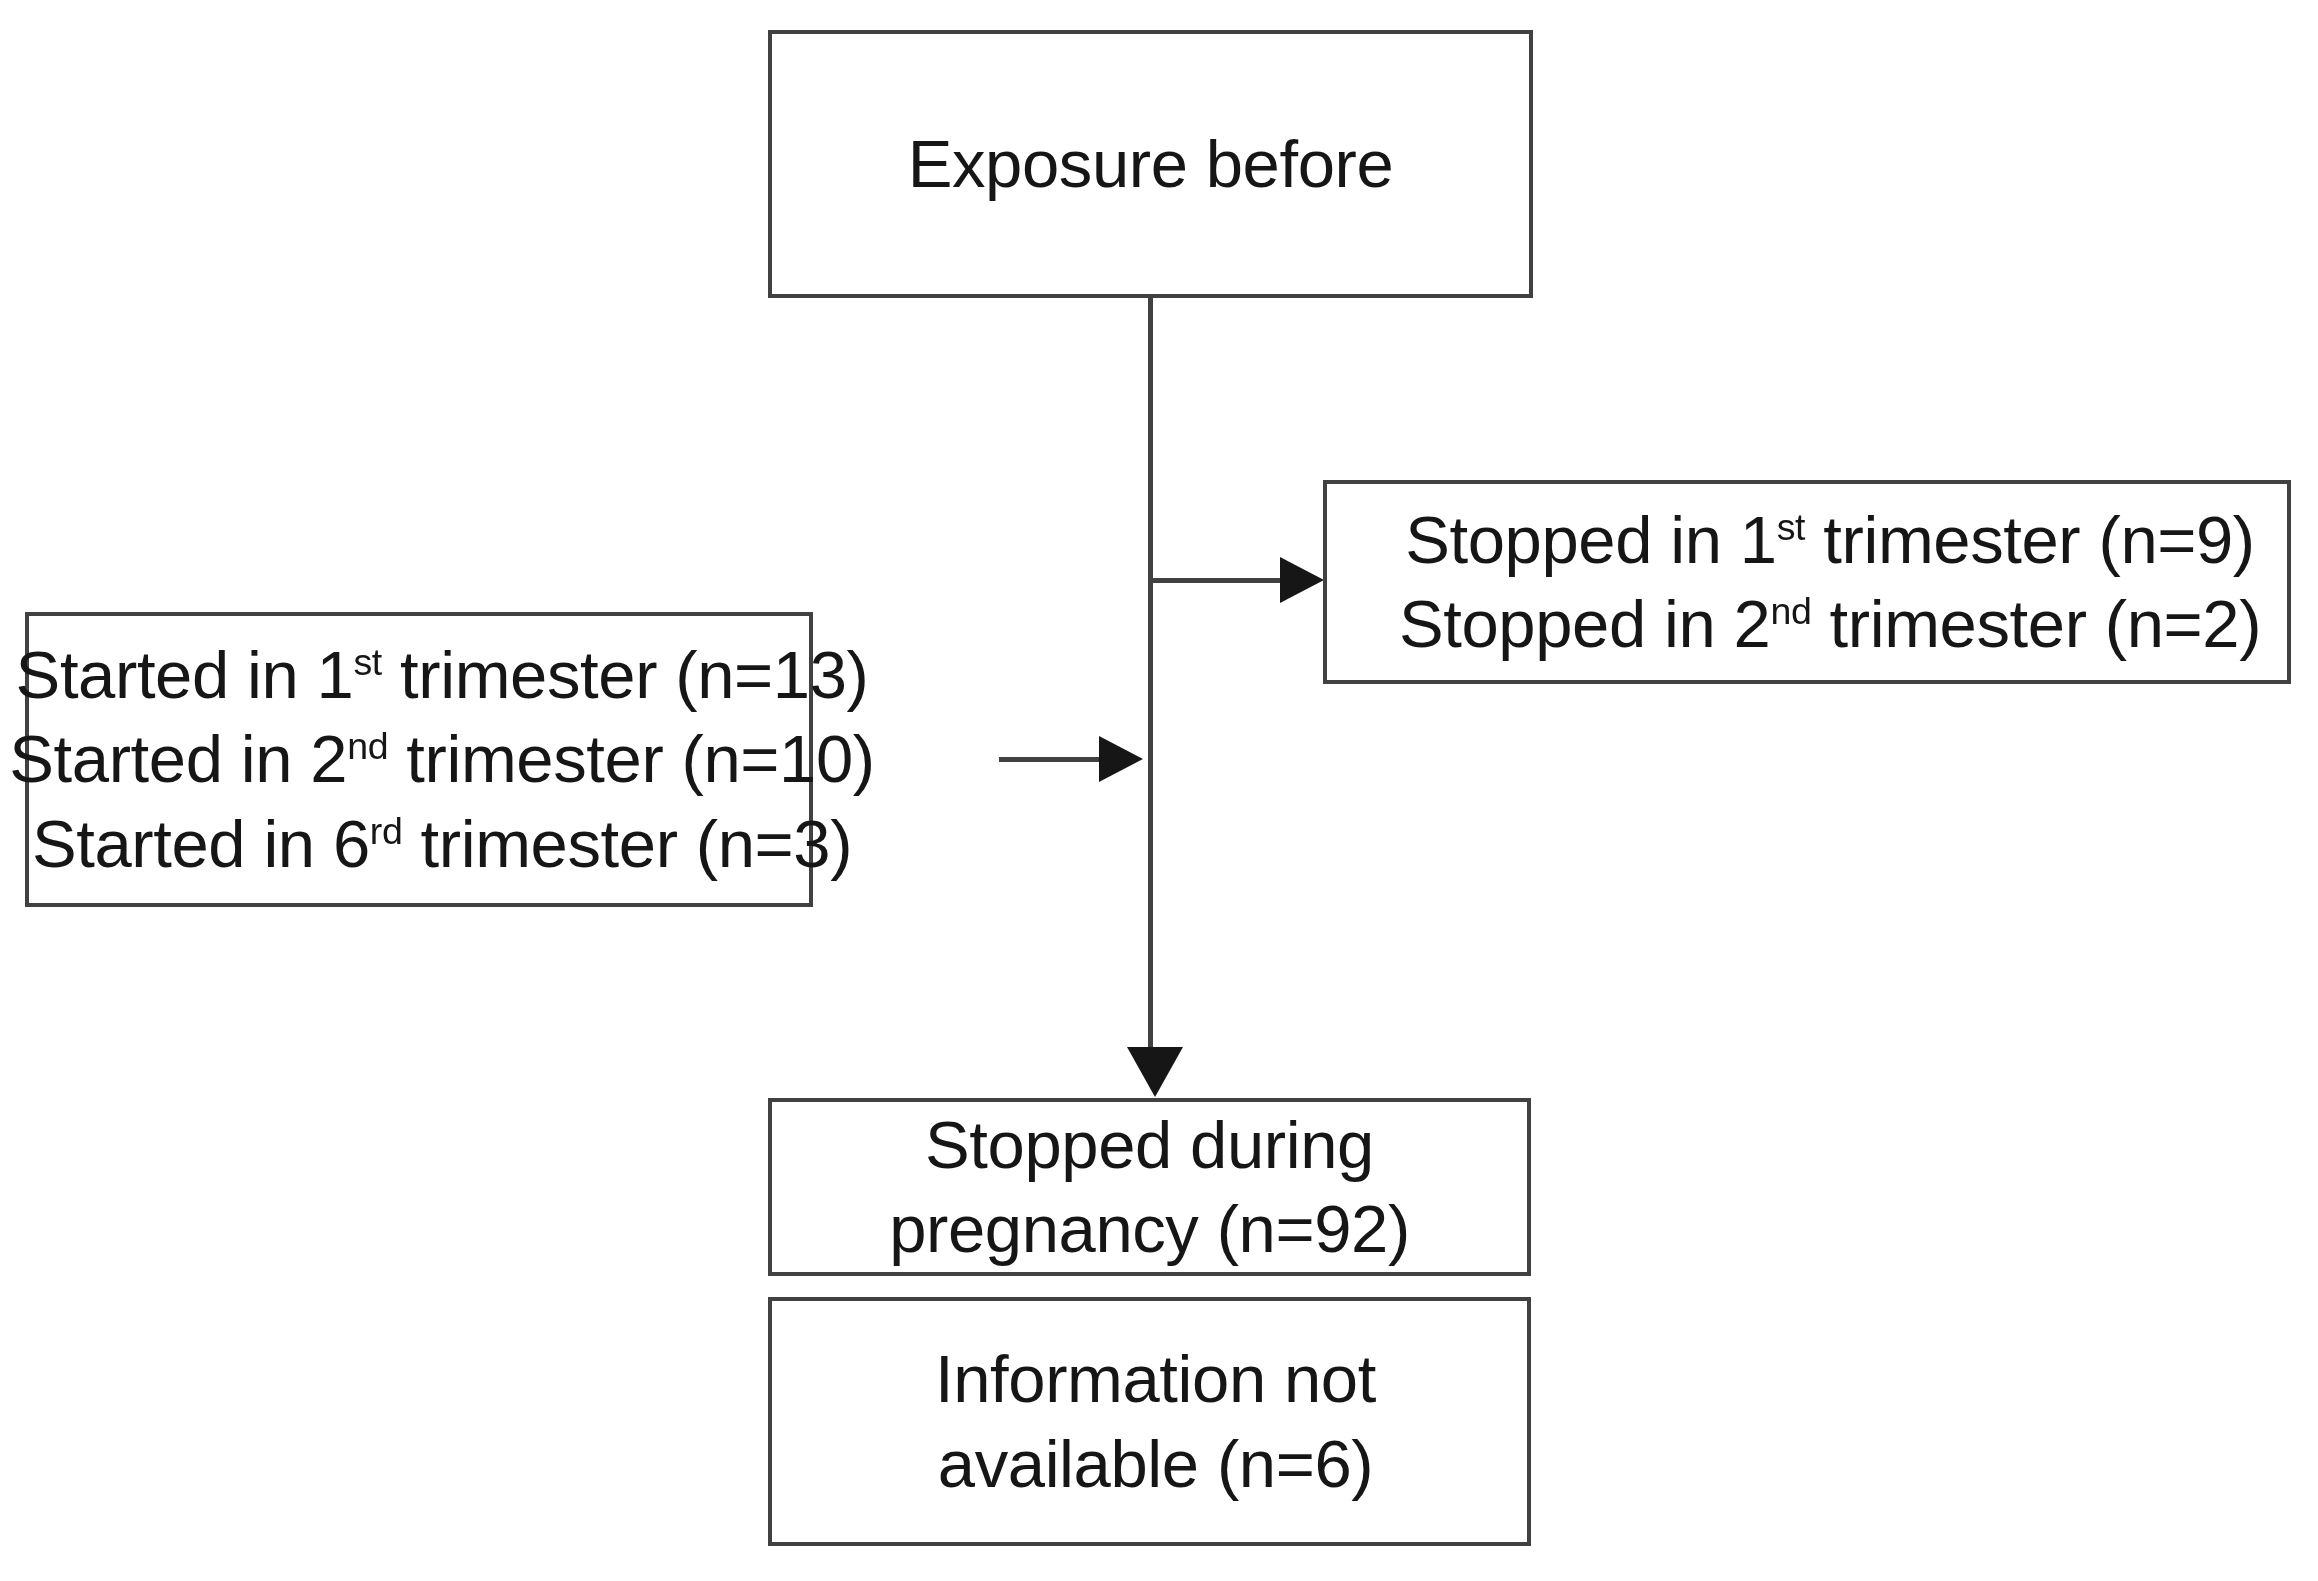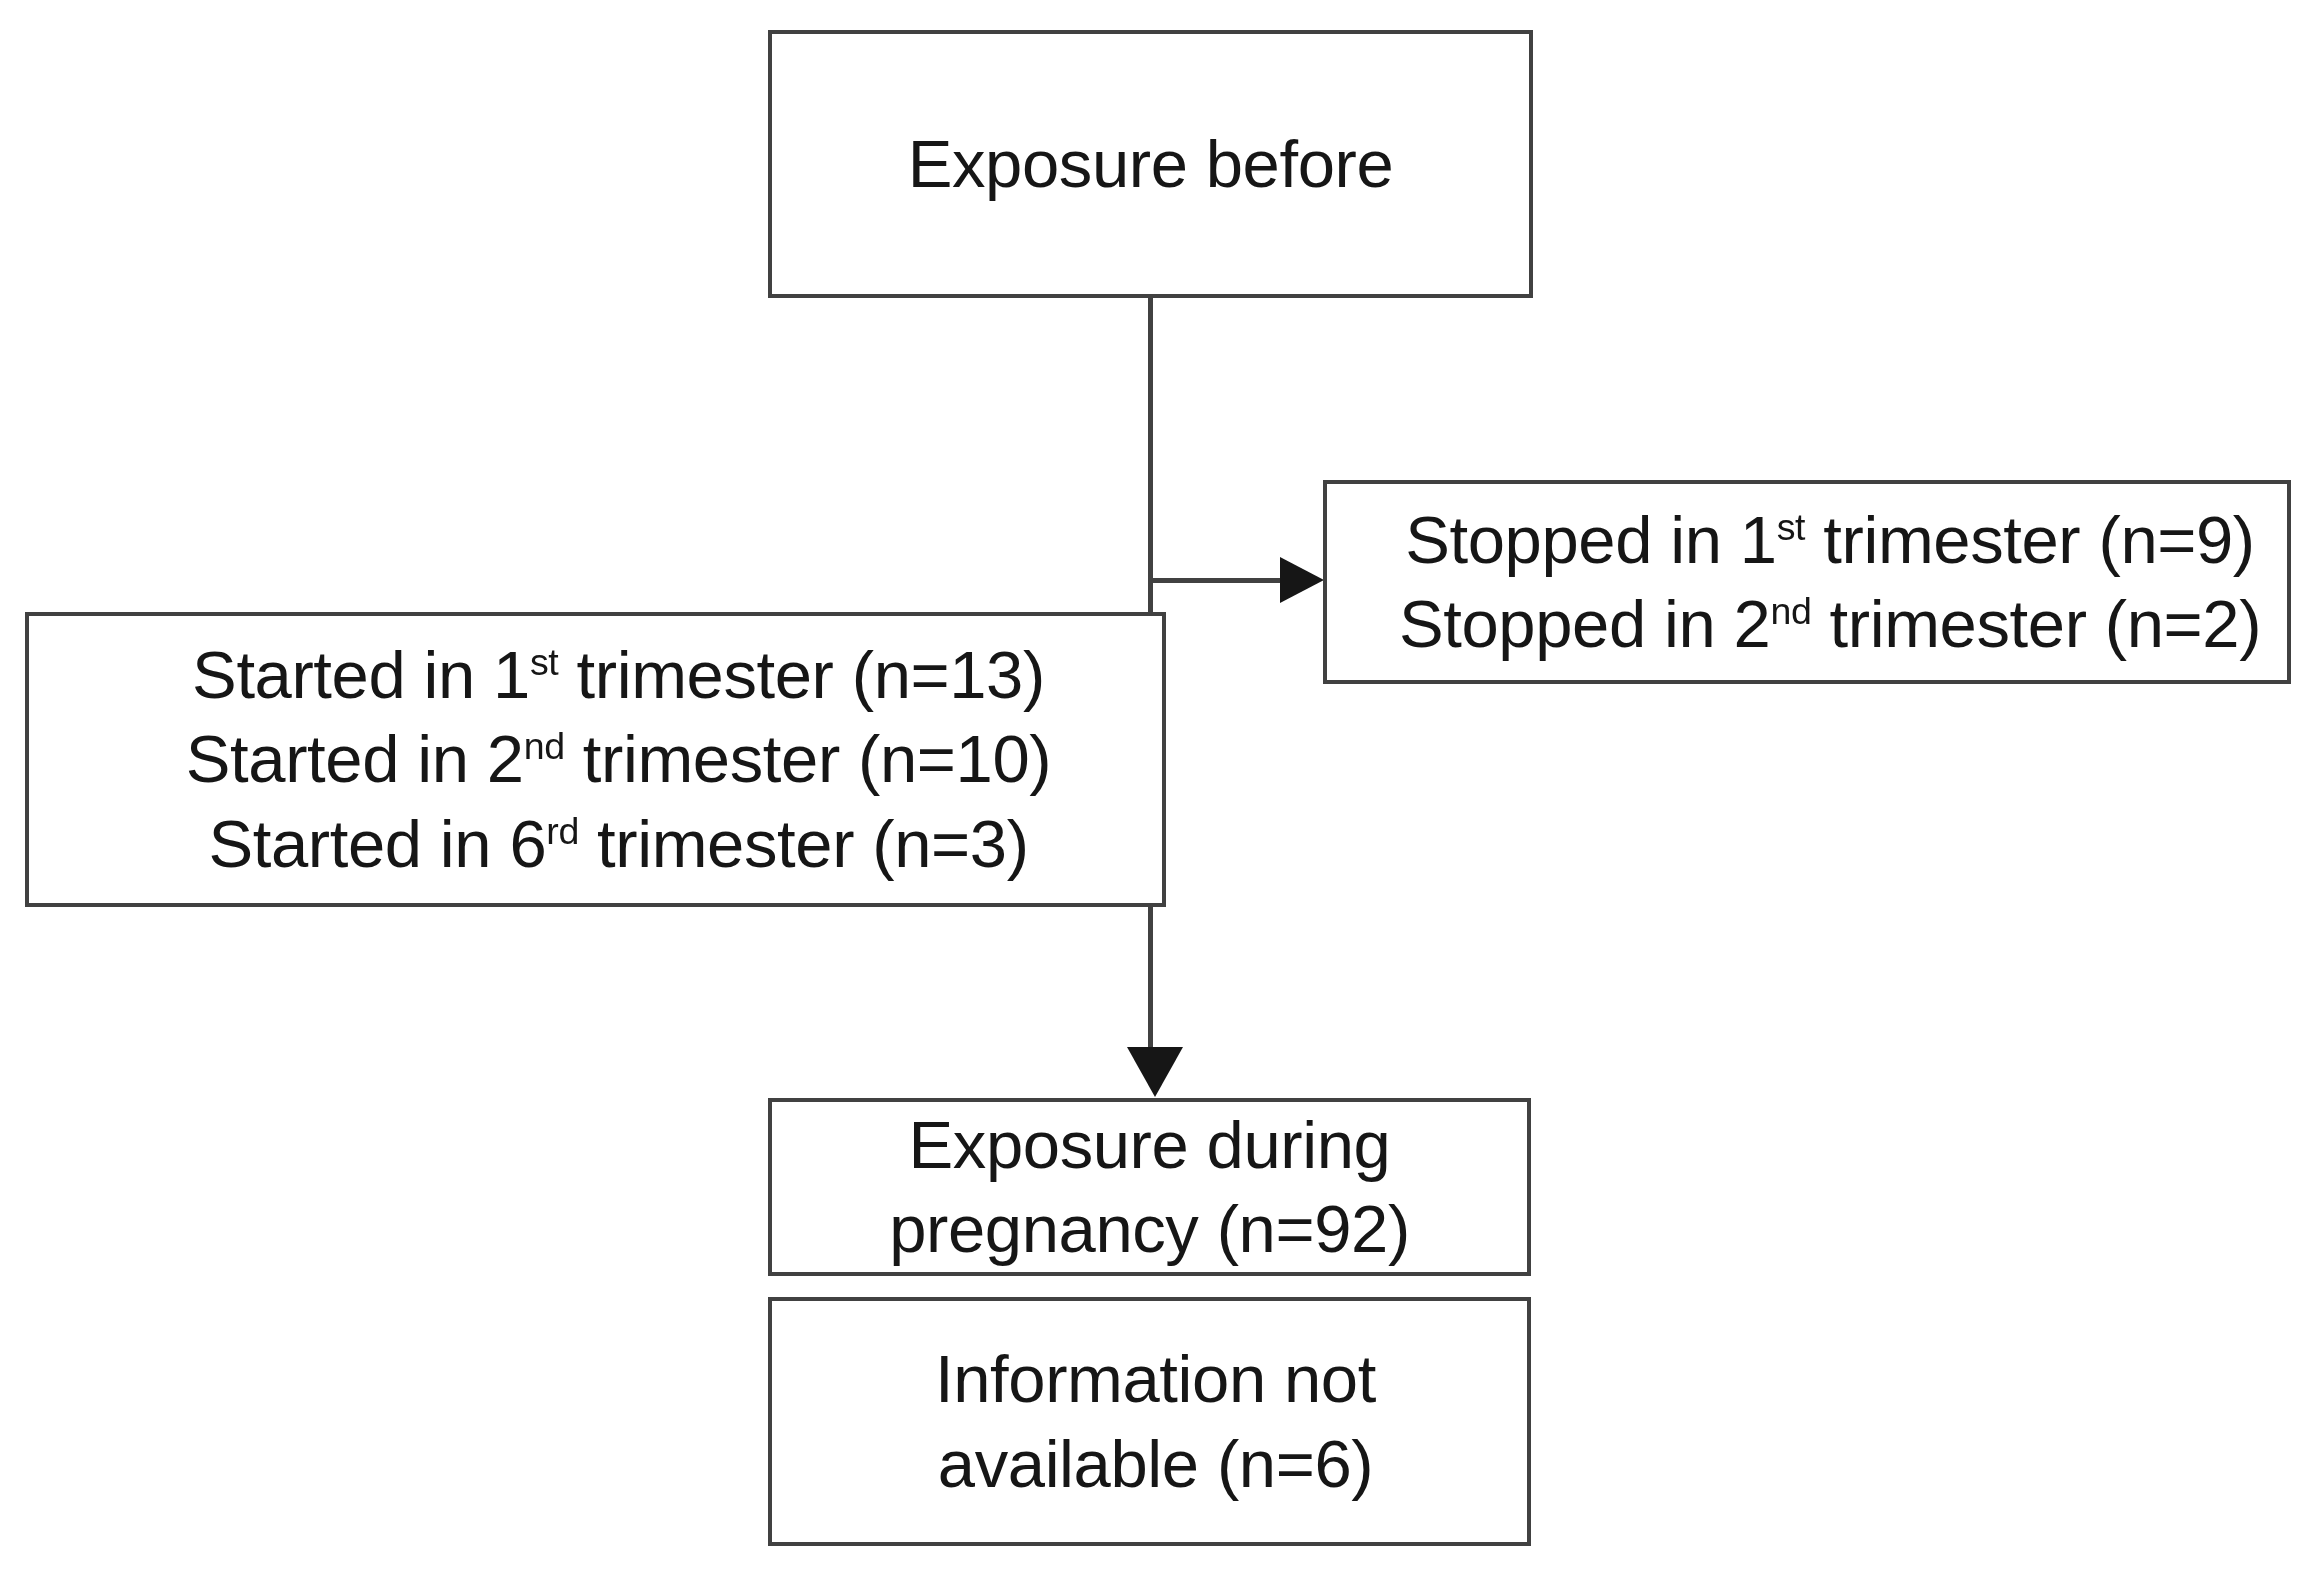--- a/index.html
+++ b/index.html
@@ -50,21 +50,21 @@
   }
 
   
   #node-exposure-before {
     left: 768px;  top: 30px;   width: 765px;  height: 268px;
   }
   #node-stopped {
     left: 1323px; top: 480px;  width: 968px; height: 204px;
   }
   #node-started {
-    left: 25px;   top: 612px;  width: 1141px; height: 295px;
+    left: 25px;   top: 612px;  width: 788px; height: 295px;
   }
   #node-exposure-during {
     left: 768px;  top: 1098px; width: 763px;  height: 178px;
   }
   #node-info-na {
     left: 768px;  top: 1297px; width: 763px;  height: 249px; padding-left: 12px;
   }
 
   
   .edge {
@@ -154,21 +154,21 @@
     </div>
     <div class="line">
       <span>Started in 2</span><sup>nd</sup><span> trimester (n=10)</span>
     </div>
     <div class="line">
       <span>Started in 6</span><sup>rd</sup><span> trimester (n=3)</span>
     </div>
   </div>
 
   <div class="node centered" id="node-exposure-during">
-    <div class="line">Exposure during</div>
+    <div class="line">Stopped during</div>
     <div class="line">pregnancy (n=92)</div>
   </div>
 
   <div class="node centered" id="node-info-na">
     <div class="line">Information not</div>
     <div class="line">available (n=6)</div>
   </div>
 
 </div>
 

